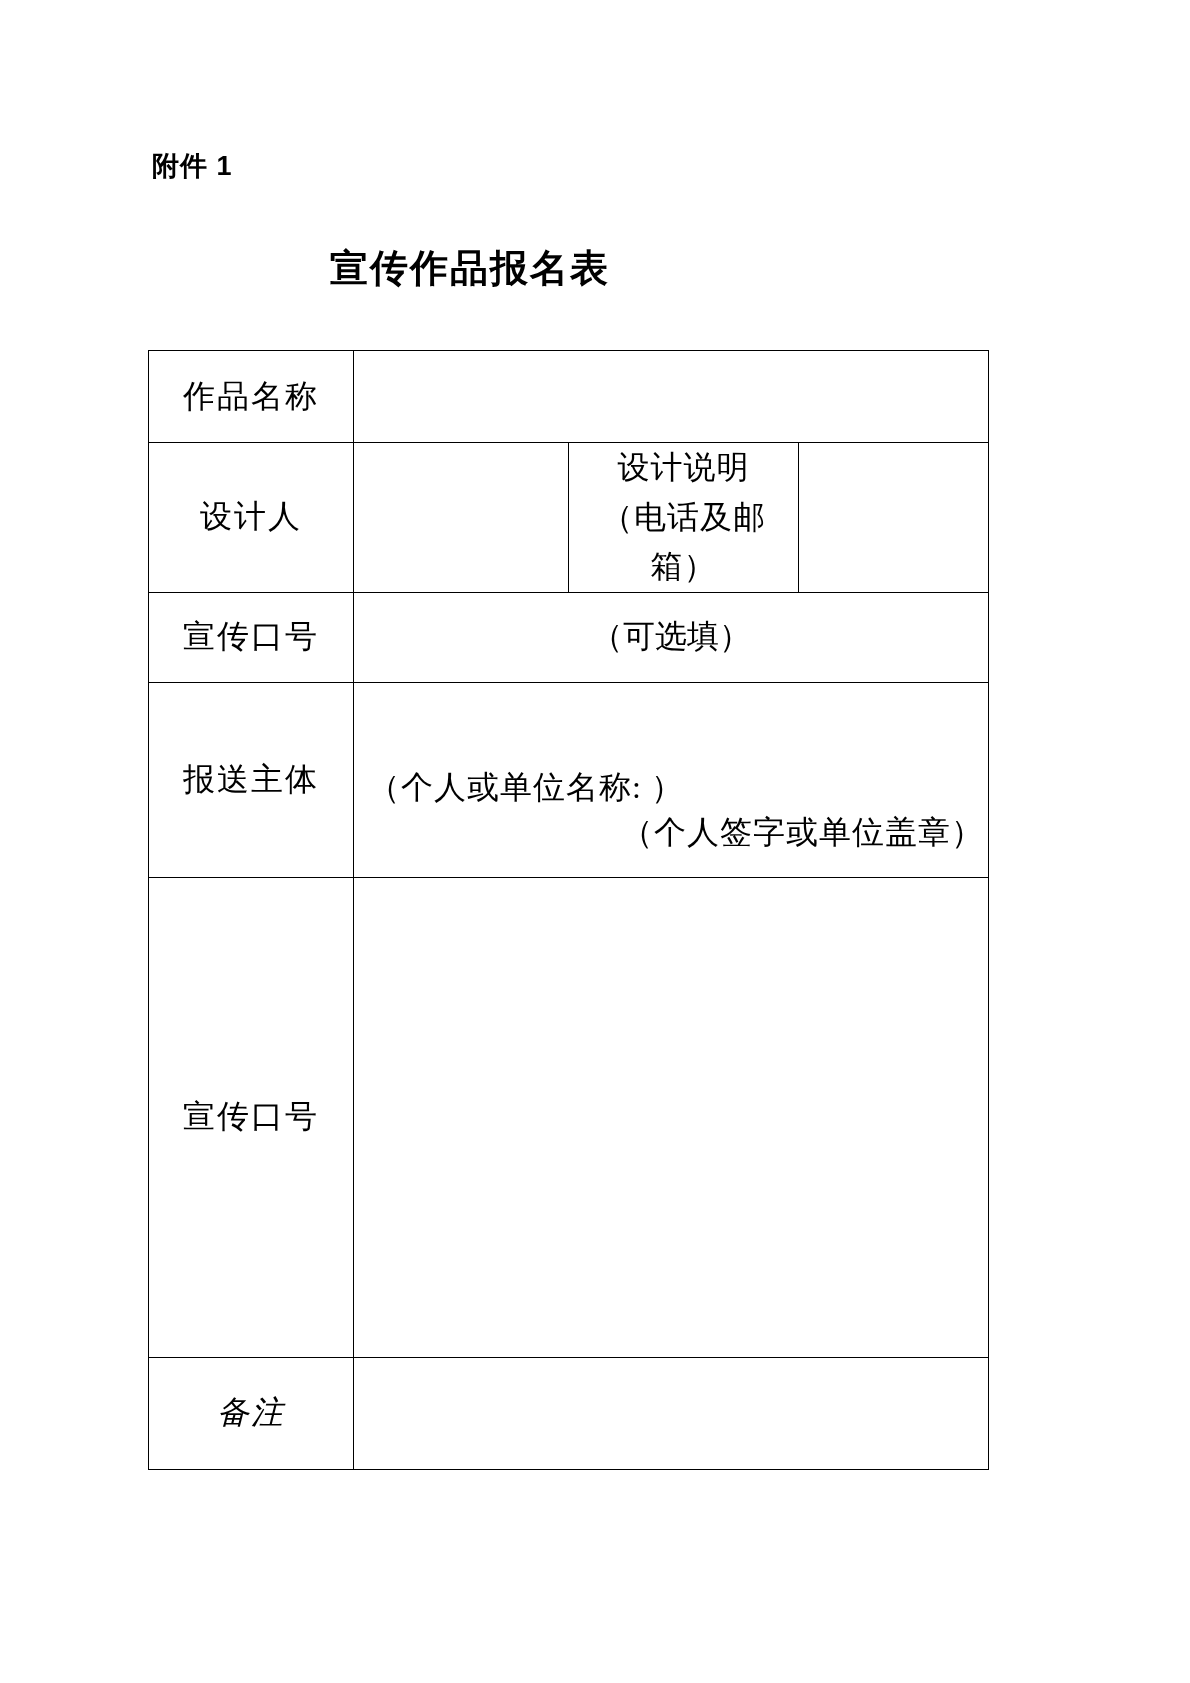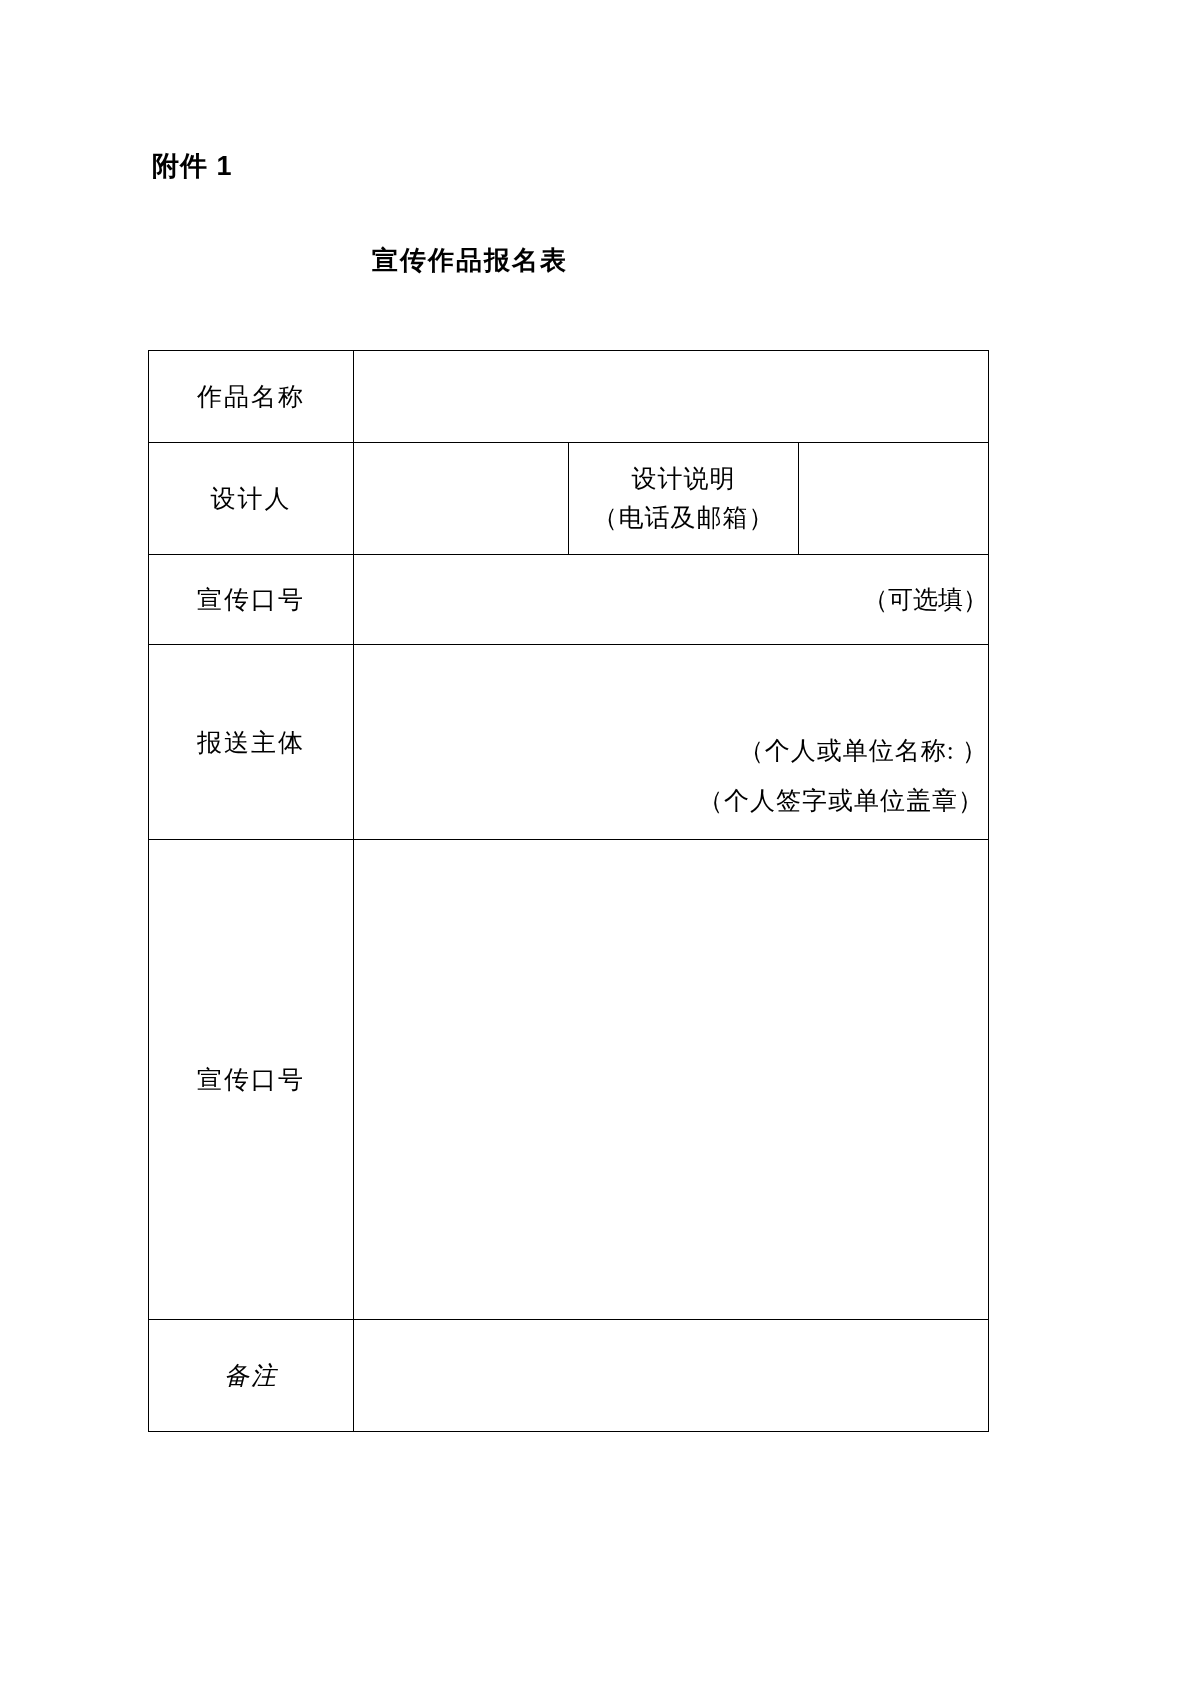--- a/index.html
+++ b/index.html
@@ -29,46 +29,46 @@
     font-family: "Liberation Sans", "DejaVu Sans", sans-serif;
     font-weight: bold;
     letter-spacing: 1px;
   }
   .doc-title {
     position: absolute;
     left: 0;
     right: 0;
     top: 243px;
     text-align: center;
-    font-size: 26px;
+    font-size: 38px;
     font-weight: bold;
     letter-spacing: 2px;
     font-family: "Liberation Serif", "DejaVu Serif", serif;
   }
   table.form {
     position: absolute;
     left: 148px;
     top: 350px;
     width: 840px;
     border-collapse: collapse;
     table-layout: fixed;
   }
   table.form td {
     border: 1px solid #000000;
     vertical-align: middle;
     padding: 0;
-    font-size: 25px;
+    font-size: 32px;
     font-family: "Liberation Serif", "DejaVu Serif", serif;
   }
   .label-cell {
     text-align: center;
     letter-spacing: 2px;
   }
   .value-cell {
-    text-align: right;
+    text-align: center;
     padding-left: 14px;
   }
   .row-title { height: 92px; }
   .row-designer { height: 112px; }
   .row-slogan { height: 90px; }
   .row-subject { height: 195px; }
   .row-desc { height: 480px; }
   .row-remark { height: 112px; font-style: italic; }
 
   .contact-stack {
@@ -77,21 +77,21 @@
     letter-spacing: 1px;
   }
   .subject-cell {
     vertical-align: top;
     position: relative;
     padding: 0;
   }
   .subject-top {
     padding-top: 16px;
     padding-left: 14px;
-    text-align: right;
+    text-align: left;
     letter-spacing: 1px;
   }
   .subject-bottom {
     position: absolute;
     right: 4px;
     bottom: 22px;
     letter-spacing: 1px;
   }
   .desc-label {
     text-align: center;

